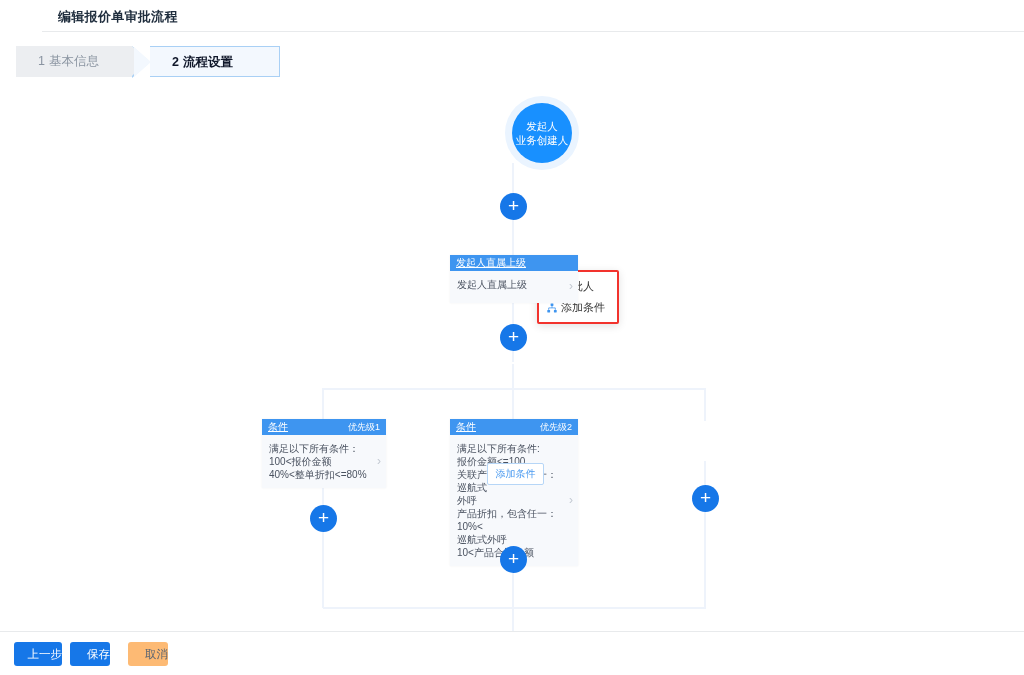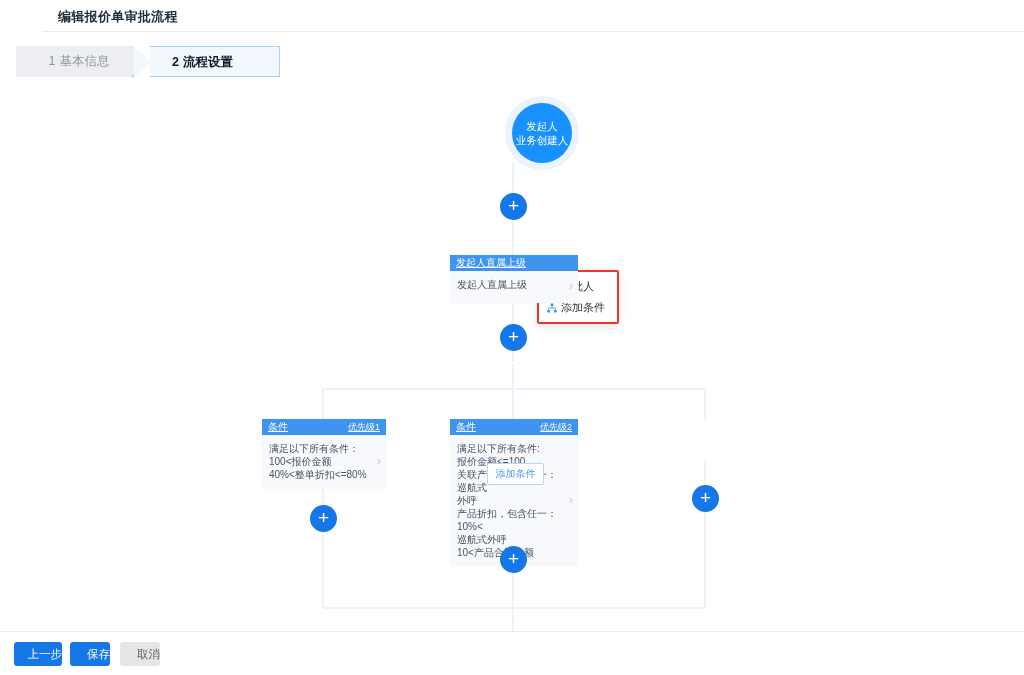--- a/index.html
+++ b/index.html
@@ -58,22 +58,21 @@
     height: 31px;
     line-height: 31px;
     box-sizing: border-box;
     font-size: 12.5px;
     padding: 0 20px 0 26px;
   }
   .step-1 {
     background: #eceef1;
     color: #8a94a1;
     width: 116px;
-    padding-left: 30px;
-    text-align: center;
+    padding-left: 22px;
   }
   .step-1:after {
     content: "";
     position: absolute;
     right: -14px; top: 0;
     width: 0; height: 0;
     border-top: 15.5px solid transparent;
     border-bottom: 15.5px solid transparent;
     border-left: 14px solid #eceef1;
     z-index: 2;
@@ -197,21 +196,21 @@
     line-height: 16px;
     background: #3e95f0;
     color: #ffffff;
     font-size: 10px;
     padding: 0 6px;
     display: flex;
     justify-content: space-between;
     align-items: center;
   }
   .card-head .ttl { text-decoration: underline; }
-  .card-head .pri { font-size: 9px; text-decoration: underline; }
+  .card-head .pri { font-size: 9px; }
   .card-body {
     position: relative;
     font-size: 10px;
     color: #4a5260;
     line-height: 13px;
     padding: 7px 18px 7px 7px;
     min-height: 18px;
   }
   .card-body .chev {
     position: absolute;
@@ -252,21 +251,21 @@
     top: 10px;
     height: 24px;
     line-height: 24px;
     border-radius: 3px;
     font-size: 11.5px;
     text-align: right;
     cursor: pointer;
     box-sizing: border-box;
   }
   .btn-primary { background: #1677e8; color: #fff; }
-  .btn-default { background: #e5e5e5; color: #5b6572; }
+  .btn-default { background: #fdba74; color: #5b6572; margin-left: 8px; }
   #btn-prev { left: 14px; width: 48px; }
   #btn-save { left: 70px; width: 40px; }
   #btn-cancel { left: 120px; width: 40px; }
 </style>
 </head>
 <body>
 
 <div class="dlg-header">
   <div class="dlg-title">编辑报价单审批流程</div>
   <div class="dlg-close">✕</div>

